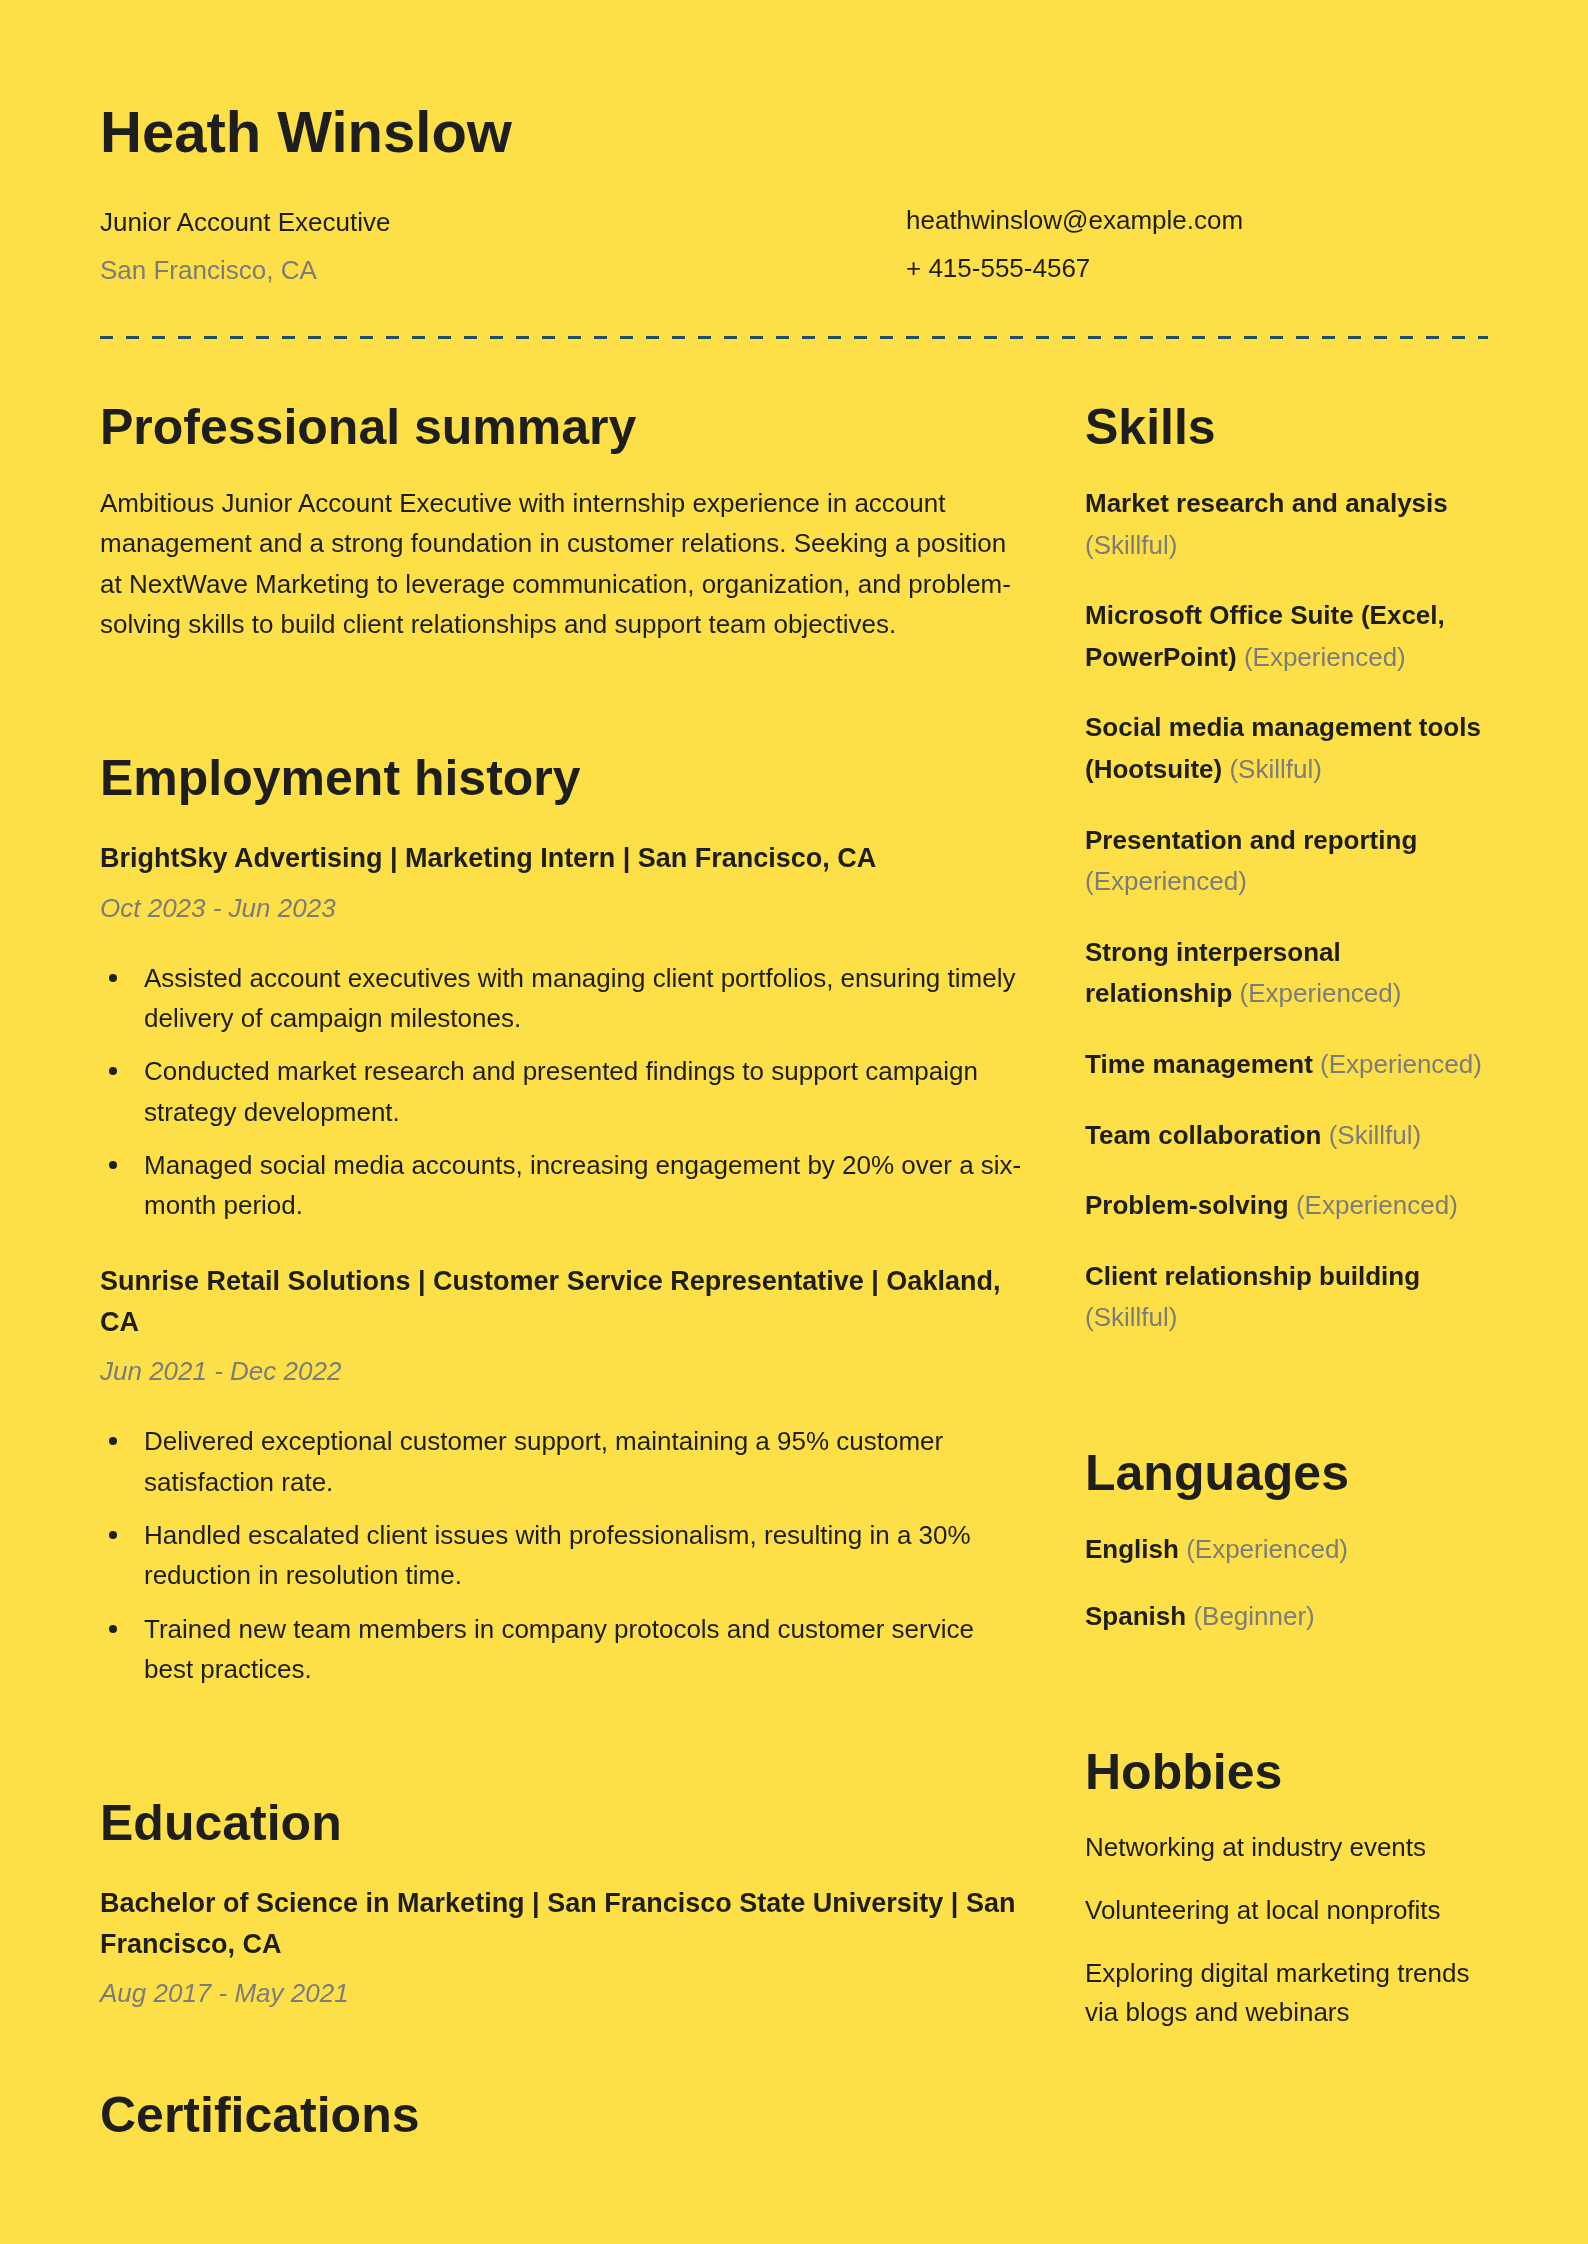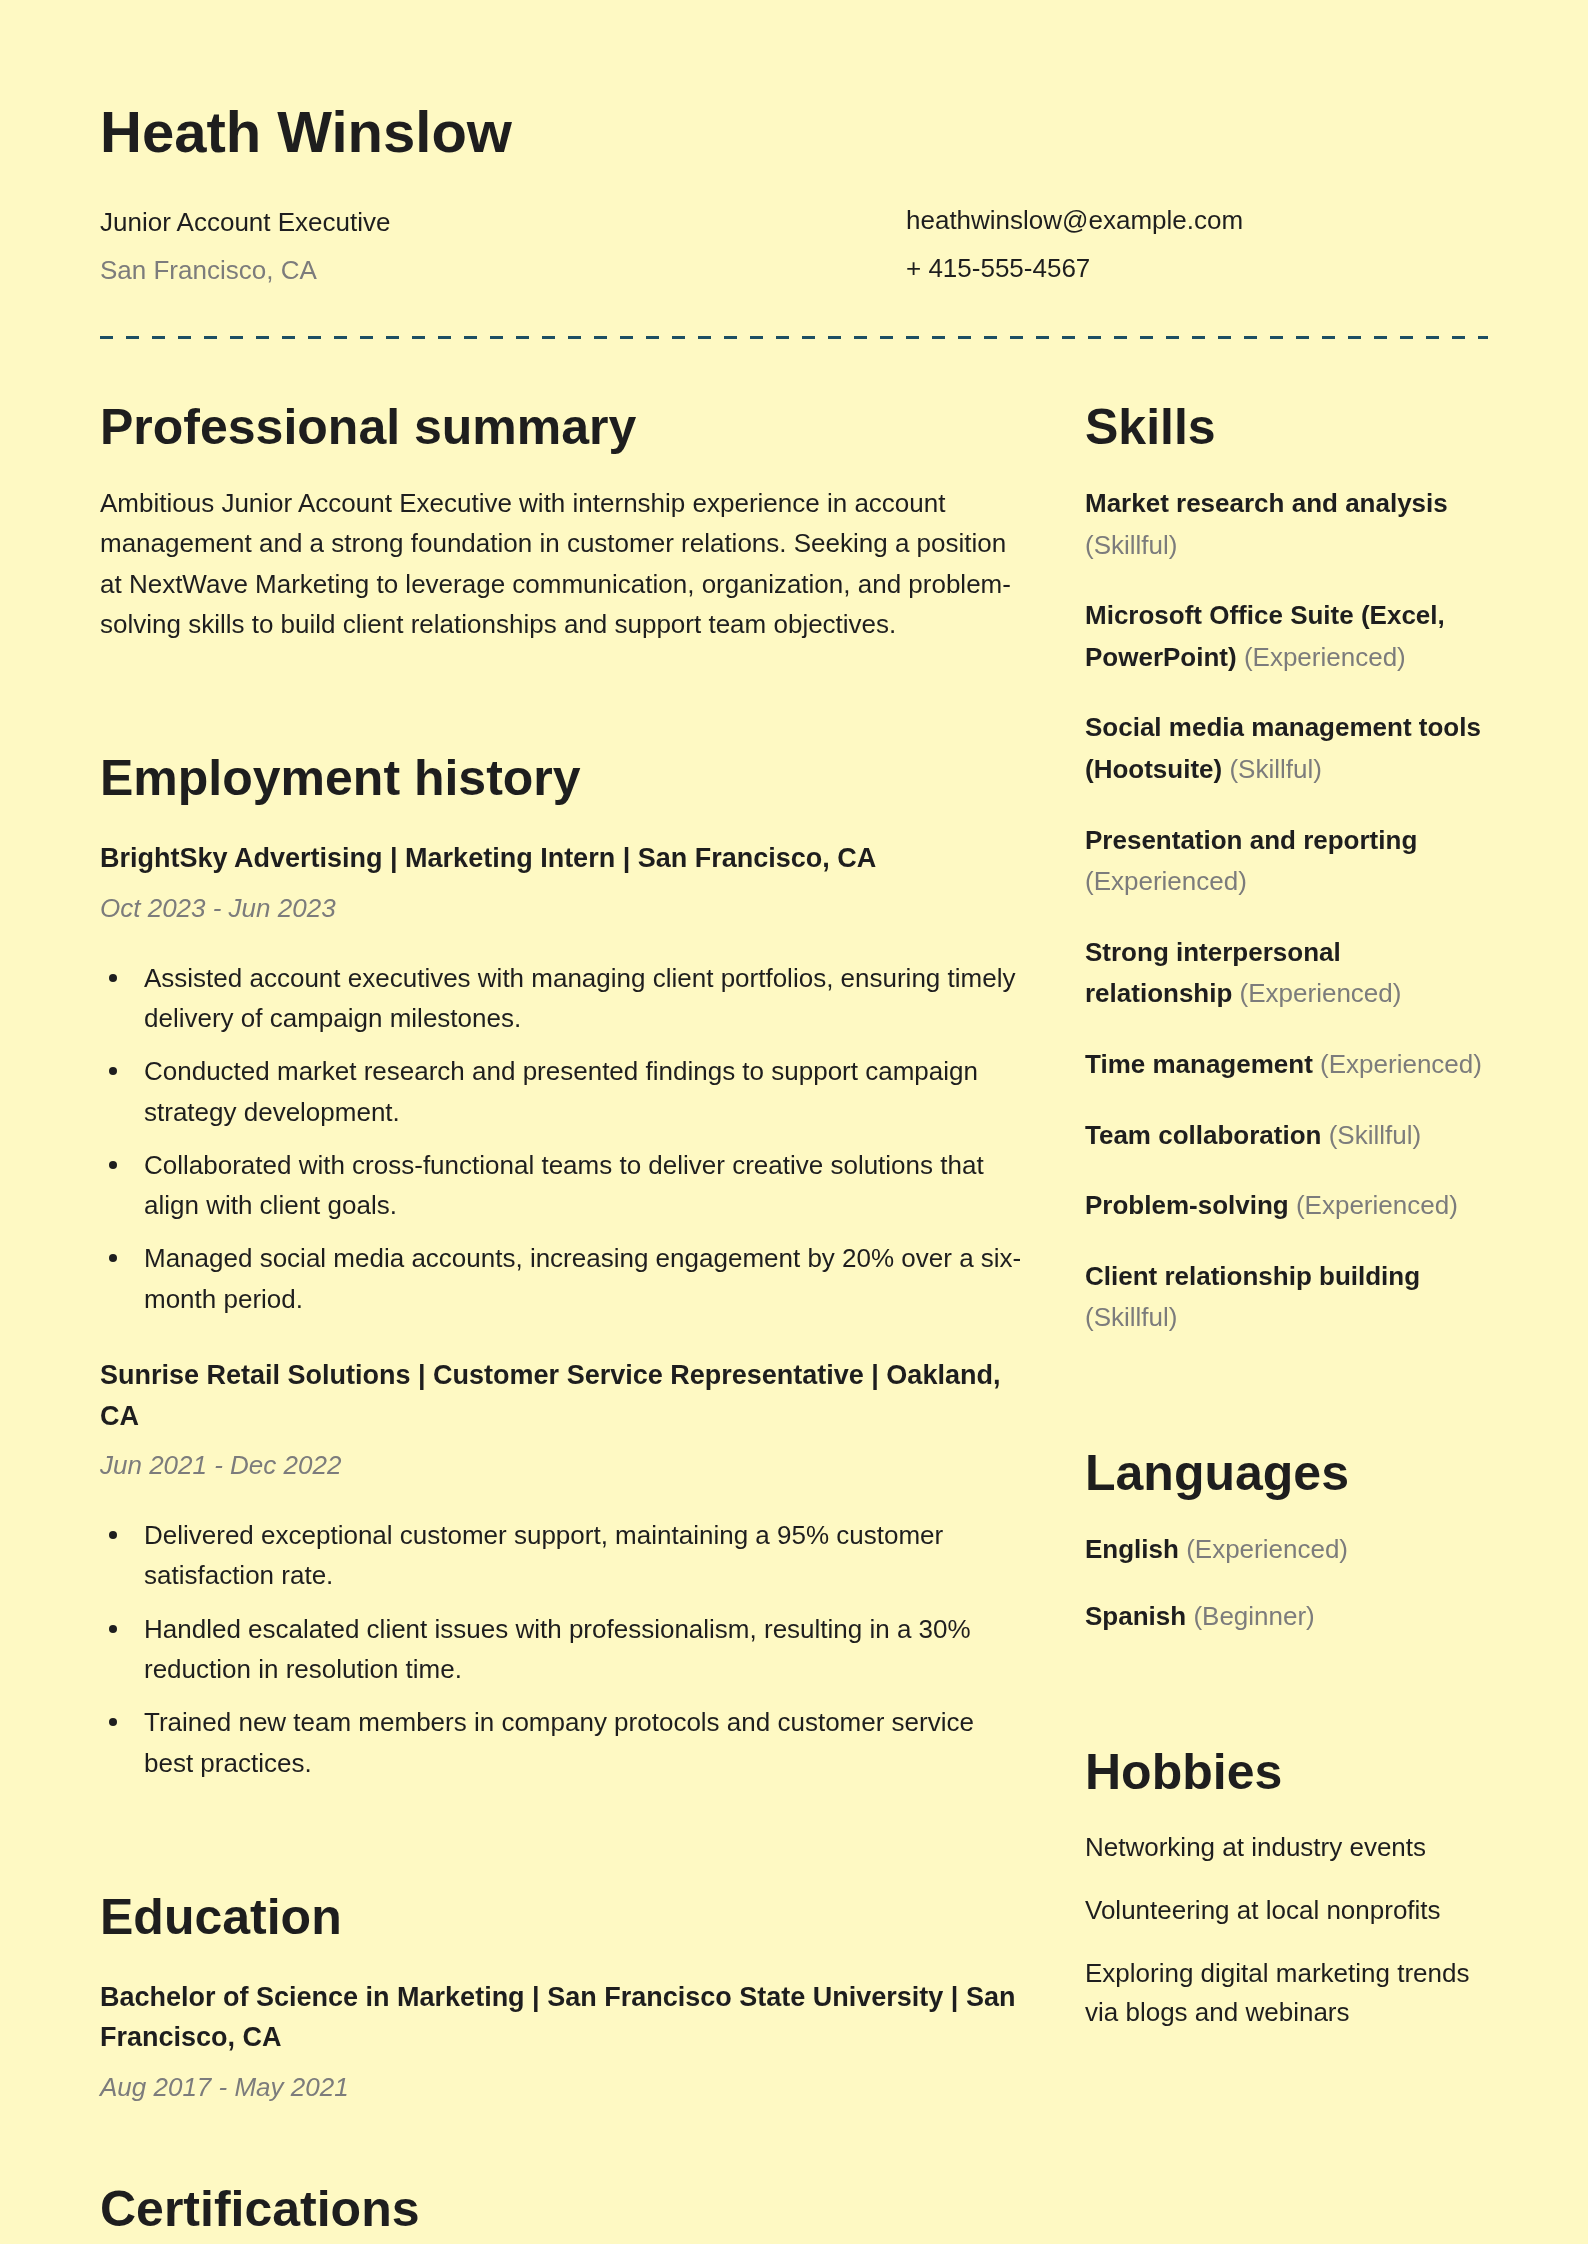--- a/index.html
+++ b/index.html
@@ -9,21 +9,21 @@
   }
   *{margin:0;padding:0;box-sizing:border-box;}
   html,body{background:#ffffff;}
   body{
     font-family:"Liberation Sans","DejaVu Sans",sans-serif;
     color:var(--text);
   }
   .page{
     width:1588px;
     height:2244px;
-    background:#fef9c3;
+    background:#fde047;
     padding:100px 100px 60px 100px;
     overflow:hidden;
   }
   
   .header{
     display:flex;
     align-items:flex-end;
   }
   .header-left{flex:1 1 auto;}
   .header-right{width:582px;flex:0 0 auto;padding-bottom:2px;}
@@ -163,21 +163,20 @@
 
       <section>
         <h2 class="mt-lg">Employment history</h2>
 
         <div>
           <h3 class="item-title first">BrightSky Advertising | Marketing Intern | San Francisco, CA</h3>
           <div class="dates">Oct 2023 - Jun 2023</div>
           <ul class="bullets">
             <li>Assisted account executives with managing client portfolios, ensuring timely delivery of campaign milestones.</li>
             <li>Conducted market research and presented findings to support campaign strategy development.</li>
-            <li>Collaborated with cross-functional teams to deliver creative solutions that align with client goals.</li>
             <li>Managed social media accounts, increasing engagement by 20% over a six-month period.</li>
           </ul>
         </div>
 
         <div>
           <h3 class="item-title">Sunrise Retail Solutions | Customer Service Representative | Oakland, CA</h3>
           <div class="dates">Jun 2021 - Dec 2022</div>
           <ul class="bullets">
             <li>Delivered exceptional customer support, maintaining a 95% customer satisfaction rate.</li>
             <li>Handled escalated client issues with professionalism, resulting in a 30% reduction in resolution time.</li>

